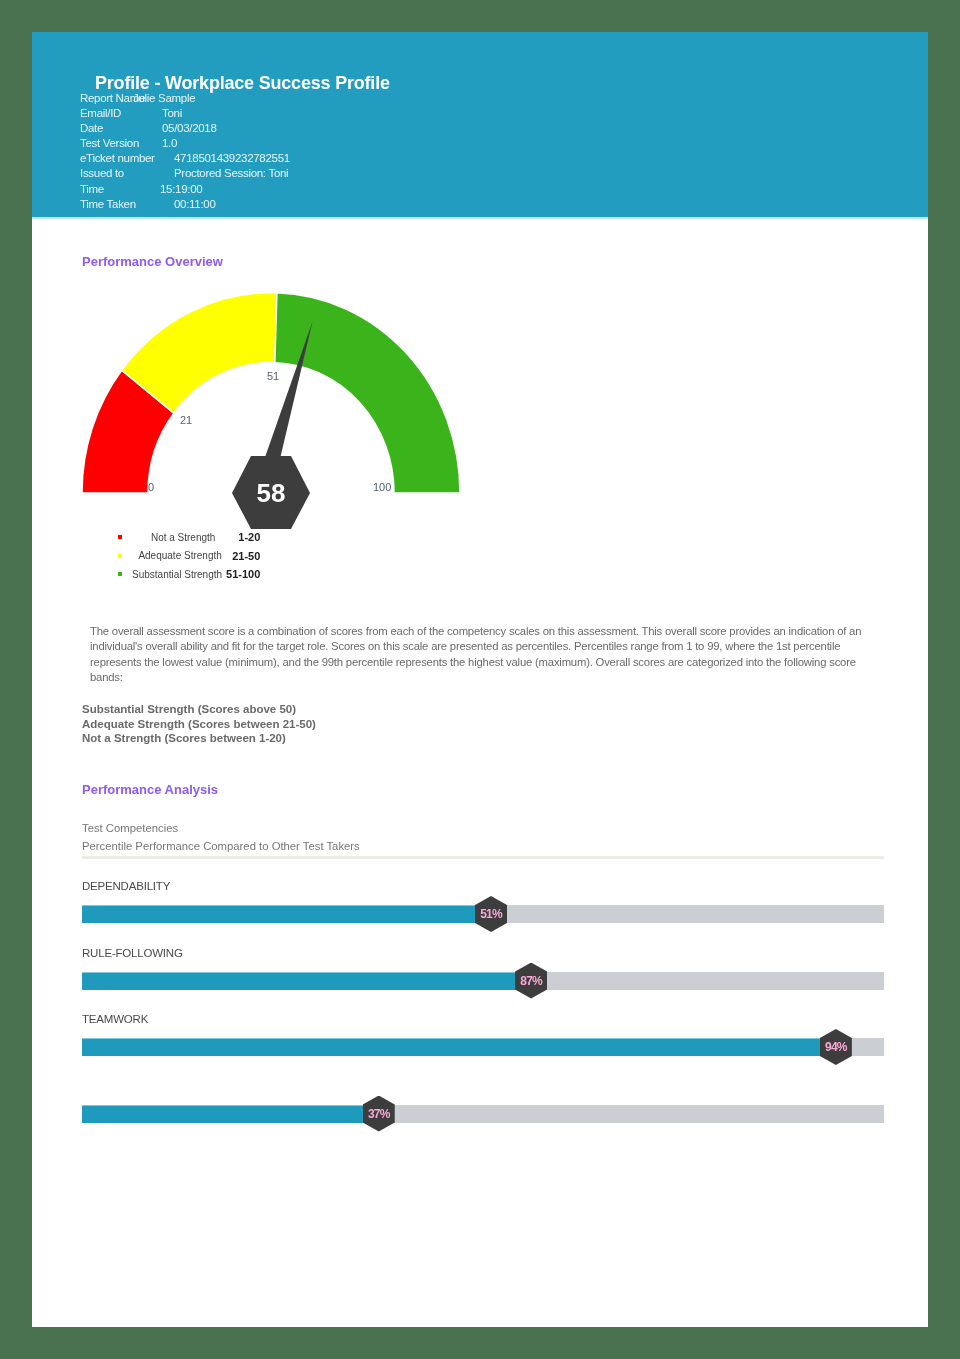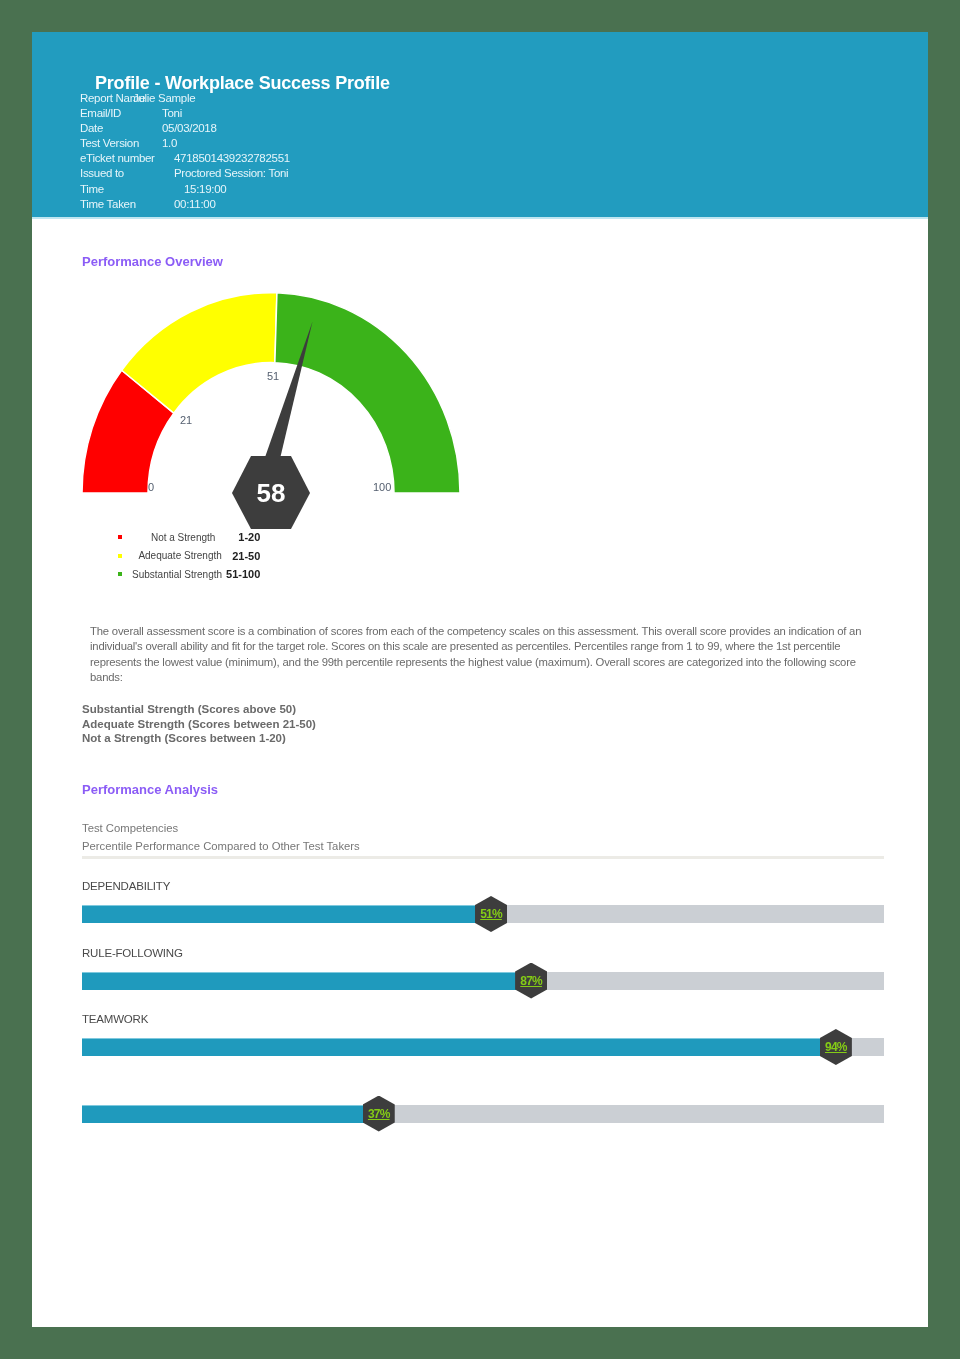--- a/index.html
+++ b/index.html
@@ -17,21 +17,21 @@
   .legend .item{height:18.5px;display:flex;align-items:center;white-space:nowrap;justify-content:space-between;}
   .legend .dot{width:4px;height:4px;margin-right:10px;display:inline-block;}
   .legend .range{font-weight:bold;font-size:11px;color:#222;margin-left:4px;}
   .desc{position:absolute;left:58px;top:592px;width:790px;font-size:11.3px;line-height:15.3px;color:#6a6a6a;letter-spacing:-0.2px;}
   .bands{position:absolute;left:50px;top:670px;font-size:11.5px;line-height:14.5px;color:#6a6a6a;font-weight:bold;}
   .sub{position:absolute;left:50px;font-size:11.3px;color:#777;}
   .divider{position:absolute;left:50px;top:824px;width:802px;height:3px;background:#ecebe6;}
   .comp-label{position:absolute;left:50px;font-size:11.5px;color:#4a4a4a;letter-spacing:-0.2px;}
   .bar{position:absolute;left:50px;width:802px;height:18px;background:#cbcfd4;}
   .bar .fill{position:absolute;left:0;top:0;height:18px;background:#1f9abd;border-top:1px solid #7fc9de;box-sizing:border-box;}
-  .hex{position:absolute;width:32px;height:36px;background:#3d3d3d;clip-path:polygon(50% 0,100% 25%,100% 75%,50% 100%,0 75%,0 25%);color:#84cc16;font-size:12px;font-weight:bold;display:flex;align-items:center;justify-content:center;letter-spacing:-0.8px;text-decoration:underline;}
+  .hex{position:absolute;width:32px;height:36px;background:#3d3d3d;clip-path:polygon(50% 0,100% 25%,100% 75%,50% 100%,0 75%,0 25%);color:#f9a8d4;font-size:12px;font-weight:bold;display:flex;align-items:center;justify-content:center;letter-spacing:-0.8px;}
 </style>
 </head>
 <body>
 
 <div class="page">
   <div class="header">
     <h1>Profile - Workplace Success Profile</h1>
     <div class="meta" id="meta">
         <div class="row">
           <span class="k">Report Name</span>
@@ -52,21 +52,21 @@
         <div class="row">
           <span class="k">eTicket number</span>
           <span class="v" style="left: 94px;">4718501439232782551</span>
         </div>
         <div class="row">
           <span class="k">Issued to</span>
           <span class="v" style="left: 94px;">Proctored Session: Toni</span>
         </div>
         <div class="row">
           <span class="k">Time</span>
-          <span class="v" style="left: 104px;">15:19:00</span>
+          <span class="v" style="left: 80px;">15:19:00</span>
         </div>
         <div class="row">
           <span class="k">Time Taken</span>
           <span class="v" style="left: 94px;">00:11:00</span>
         </div>
       </div>
   </div>
 
   <div class="sec-title" style="top:222px">Performance Overview</div>
 

